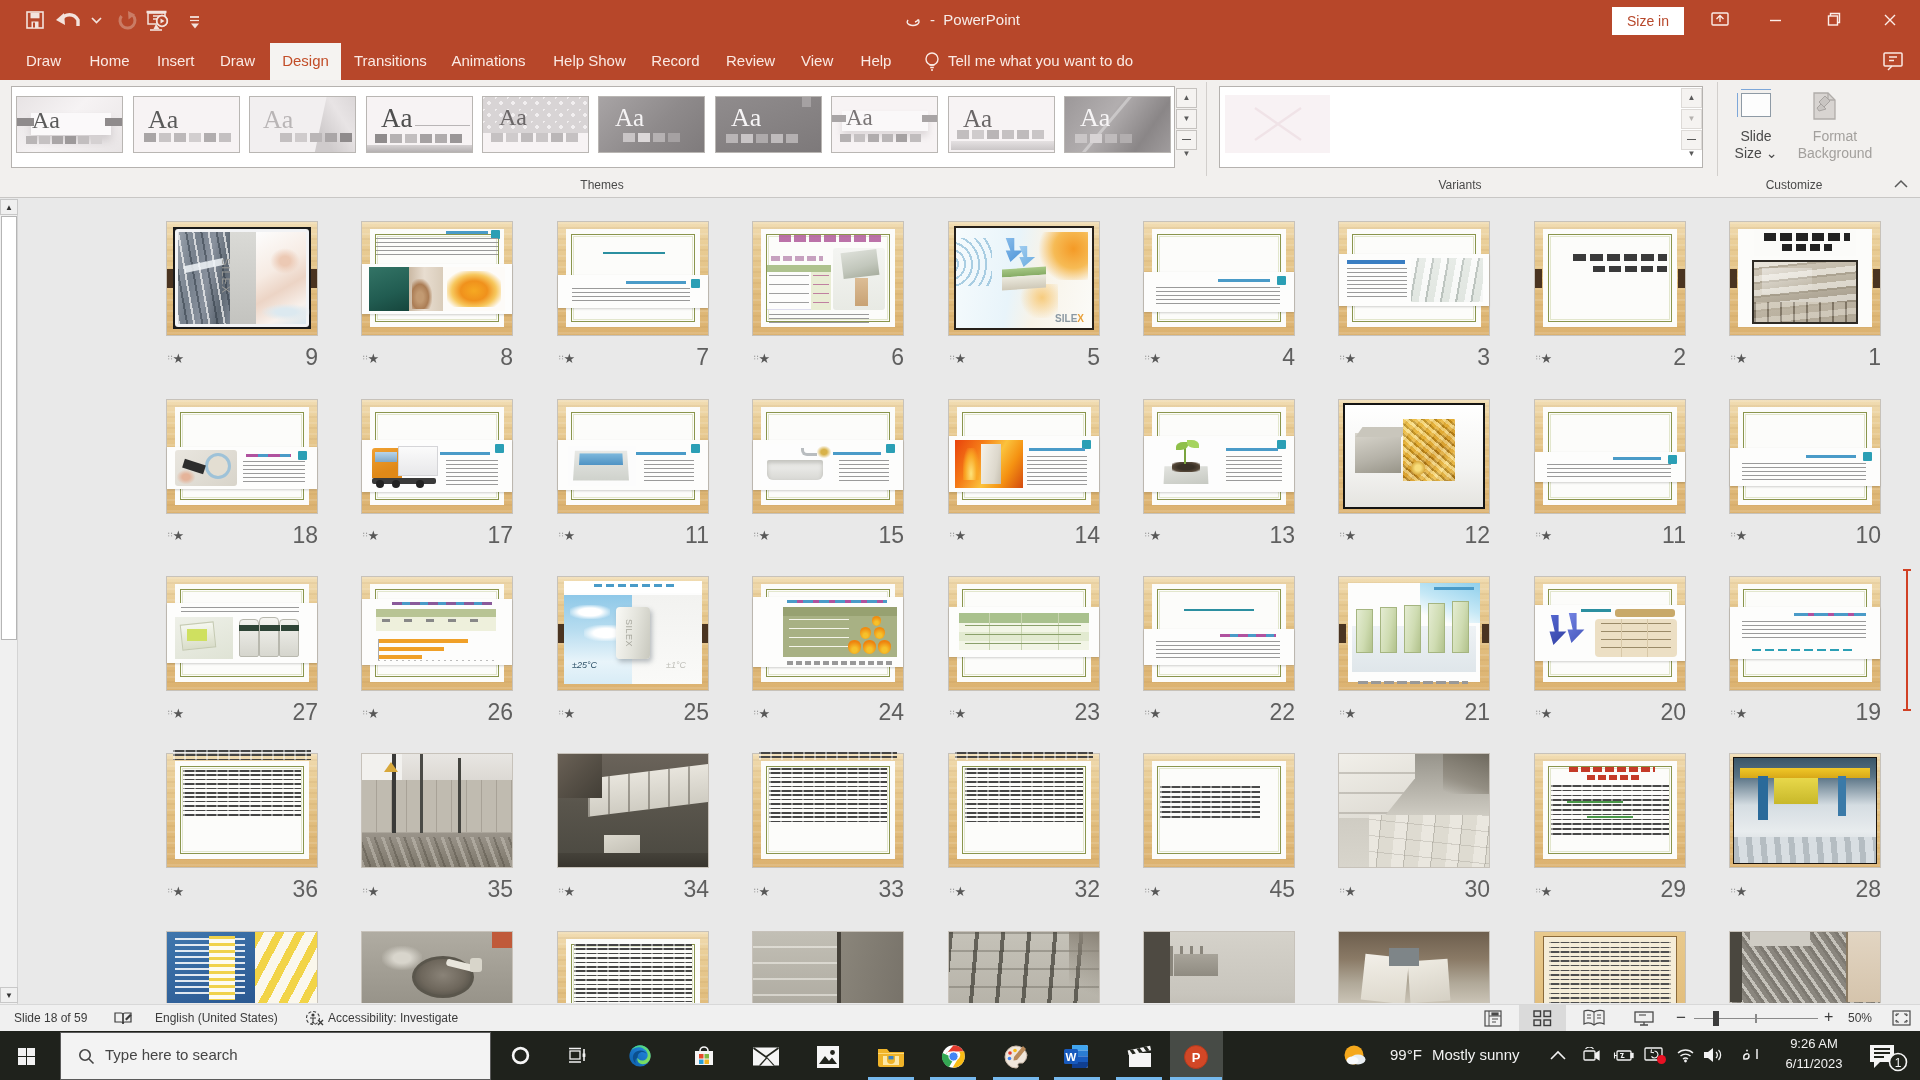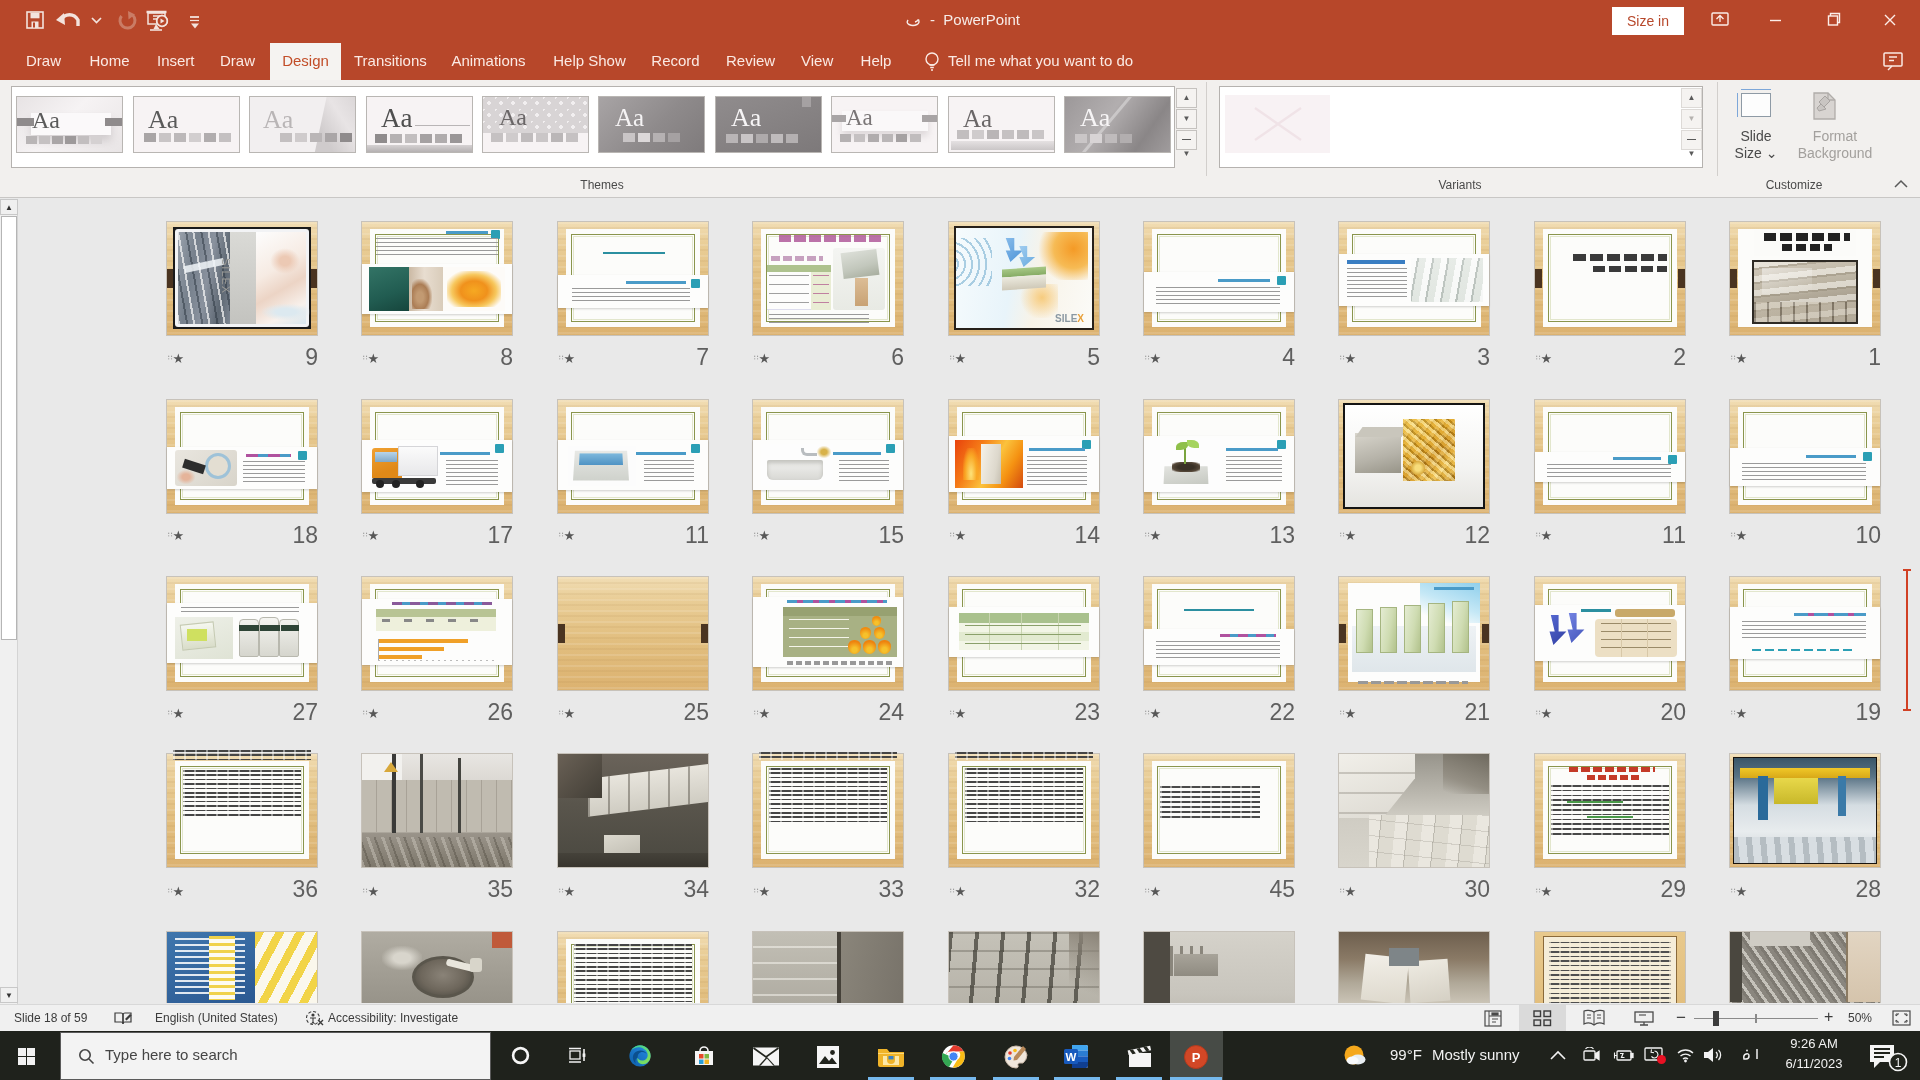--- a/index.html
+++ b/index.html
@@ -618,20 +618,37 @@
         <div class="abs" style="left:0;bottom:0;width:118px;height:1px;background:repeating-linear-gradient(90deg,#bbb 0 2px,rgba(0,0,0,0) 2px 6px)"></div>
       </div>
     </div>
   </div>
 <div class="str" style="left:363px;top:706px"><span style="font-size:7px;vertical-align:3px">∷</span>★</div>
 <div class="num" style="left:361px;top:699px">26</div>
 <div class="sl" style="left:558px;top:577px">
     <div class="wood"></div>
     <div class="ntl"></div>
     <div class="ntr"></div>
+    <div class="abs" style="left:6px;top:4px;right:6px;bottom:6px;background:#fdfdfd">
+      <div class="abs" style="left:0;top:0;right:0;height:12px;background:#fff"></div>
+      <div class="txl" style="left:30px;top:3px;width:80px;height:4px;background:repeating-linear-gradient(90deg,#4a9bc8 0 8px,rgba(0,0,0,0) 8px 12px);height:3px"></div>
+      <div class="abs" style="left:0;top:14px;width:68px;bottom:0;background:linear-gradient(180deg,#8ec8e8 0,#b8ddf0 40%,#e8f4fa 75%,#d8ecf6 100%)">
+        <div class="abs" style="left:6px;top:10px;width:40px;height:14px;background:radial-gradient(ellipse,#ffffff 40%,rgba(255,255,255,0) 80%)"></div>
+        <div class="abs" style="left:20px;top:30px;width:44px;height:16px;background:radial-gradient(ellipse,#ffffff 40%,rgba(255,255,255,0) 80%)"></div>
+        <div class="abs" style="left:8px;bottom:14px;width:36px;height:10px;color:#30536a;font-size:9px;font-style:italic">±25°C</div>
+      </div>
+      <div class="abs" style="left:68px;top:14px;right:0;bottom:0;background:linear-gradient(180deg,#f2f2f0 0,#fafaf8 100%)">
+        <div class="abs" style="right:6px;bottom:14px;width:30px;height:10px;color:#c0c0ba;font-size:9px;font-style:italic">±1°C</div>
+      </div>
+      <div class="abs" style="left:52px;top:26px;width:34px;height:52px;background:linear-gradient(100deg,#fafaf6 0,#e2e2da 55%,#c8c8be 100%);border-radius:4px;box-shadow:2px 3px 5px rgba(100,110,120,.45)">
+        <div class="abs" style="left:4px;top:8px;width:22px;height:36px;color:#a8a89e;font-size:9px;letter-spacing:.5px">
+          <div style="transform:rotate(90deg) translate(10px,2px);transform-origin:center">SILEX</div>
+        </div>
+      </div>
+    </div>
   </div>
 <div class="str" style="left:559px;top:706px"><span style="font-size:7px;vertical-align:3px">∷</span>★</div>
 <div class="num" style="left:557px;top:699px">25</div>
 <div class="sl" style="left:753px;top:577px">
     <div class="wood"></div>
     <div class="inw"></div>
     <div class="olv"></div>
     <div class="olv2"></div>
     <div class="band" style="top:20px;height:70px">
       <div class="hln" style="left:34px;top:3px;width:100px;height:3px;background:repeating-linear-gradient(90deg,#4a9bc8 0 10px,#b0529f 10px 16px);height:3px"></div>

